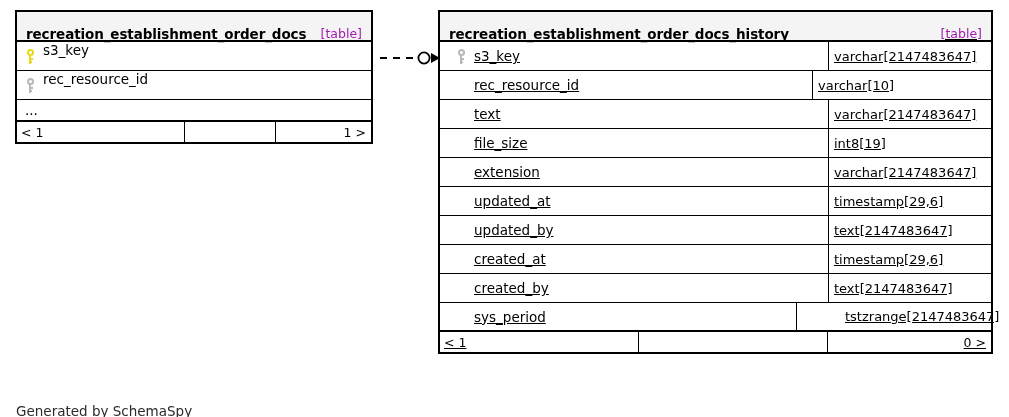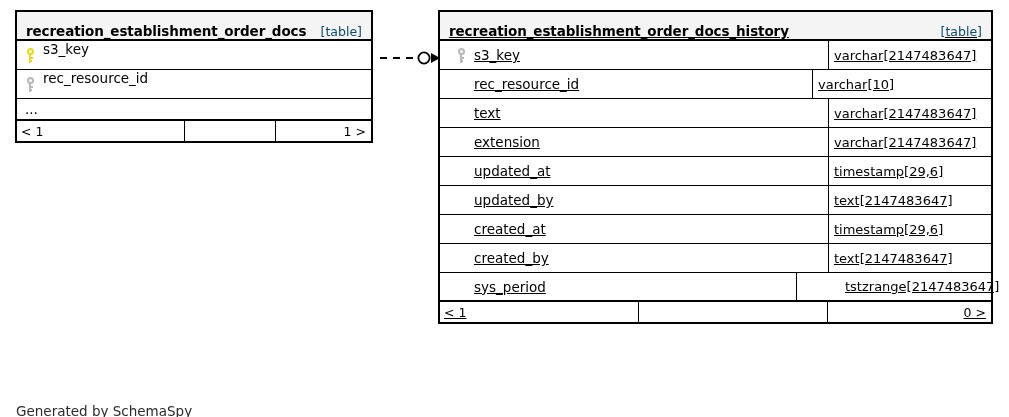--- a/index.html
+++ b/index.html
@@ -25,37 +25,37 @@
   .er-table {
     position: absolute;
     box-sizing: border-box;
     border: 2px solid #000000;
     background: #ffffff;
   }
 
   .tbl-header {
     box-sizing: border-box;
     display: flex;
-    align-items: flex-end;
+    align-items: flex-start;
     justify-content: space-between;
     background: #f4f4f4;
     border-bottom: 2px solid #000000;
-    padding: 0 9px;
+    padding: 14px 9px;
     height: 29px;
   }
   .tbl-title {
     font-size: 13.5px;
     font-weight: bold;
     letter-spacing: -0.1px;
     white-space: nowrap;
   }
   .tbl-tag {
     font-size: 12.5px;
     font-weight: normal;
-    color: #0c4a6e;
+    color: #a21caf;
     white-space: nowrap;
   }
 
   .tbl-row {
     box-sizing: border-box;
     display: flex;
     align-items: stretch;
     height: 29px;
     border-bottom: 1.6px solid #000000;
     text-align: right;
@@ -272,20 +272,27 @@
     </div>
 
     <div class="tbl-row">
       <span class="cell-name">
         <span class="key-slot"></span>
         <span class="col-label">text</span>
       </span>
       <span class="cell-type" style="width:163px;">varchar[2147483647]</span>
     </div>
 
+    <div class="tbl-row">
+      <span class="cell-name">
+        <span class="key-slot"></span>
+        <span class="col-label">file_size</span>
+      </span>
+      <span class="cell-type" style="width:163px;">int8[19]</span>
+    </div>
 
     <div class="tbl-row">
       <span class="cell-name">
         <span class="key-slot"></span>
         <span class="col-label">extension</span>
       </span>
       <span class="cell-type" style="width:163px;">varchar[2147483647]</span>
     </div>
 
     <div class="tbl-row">

